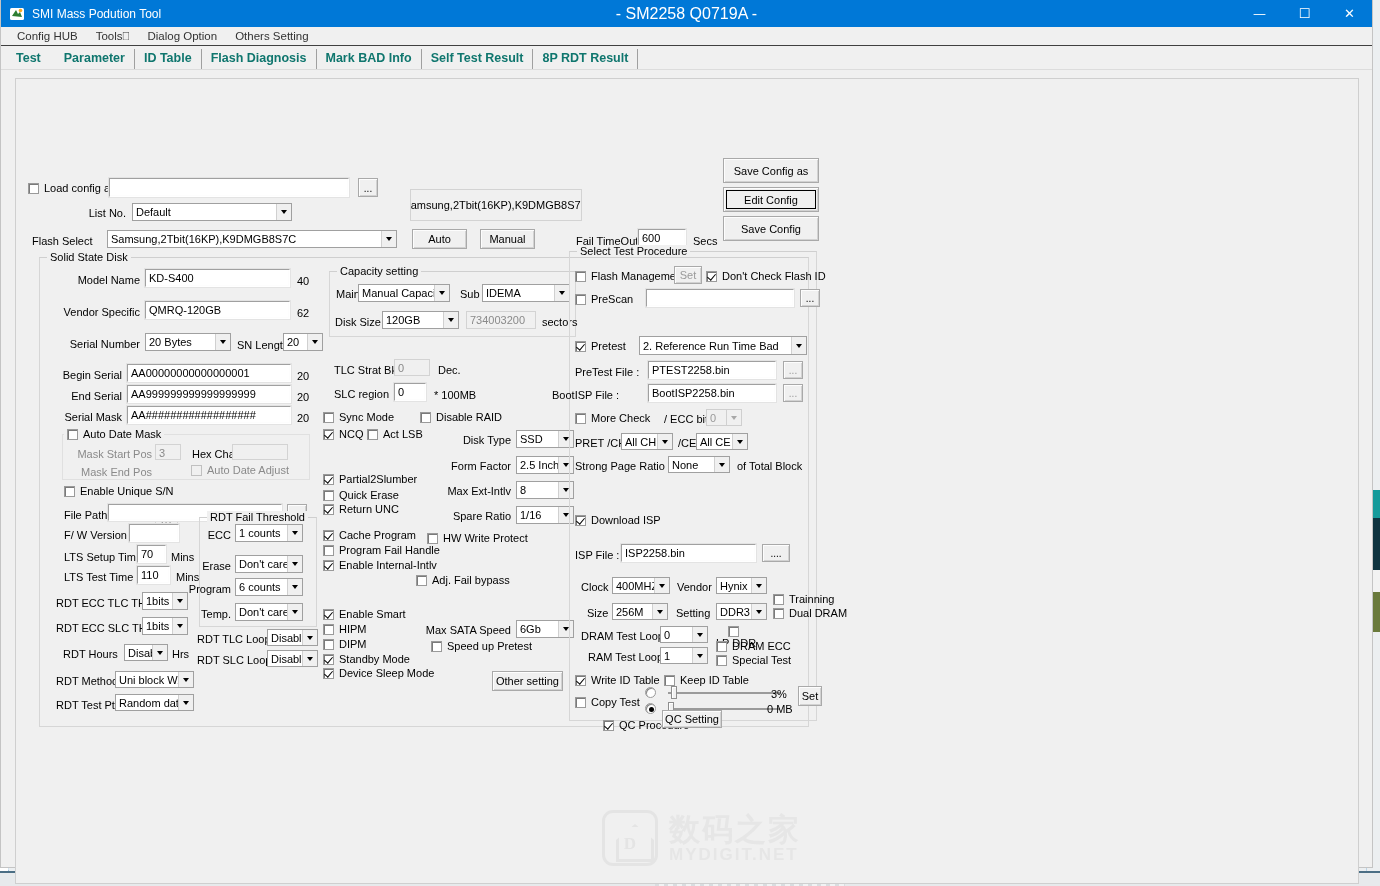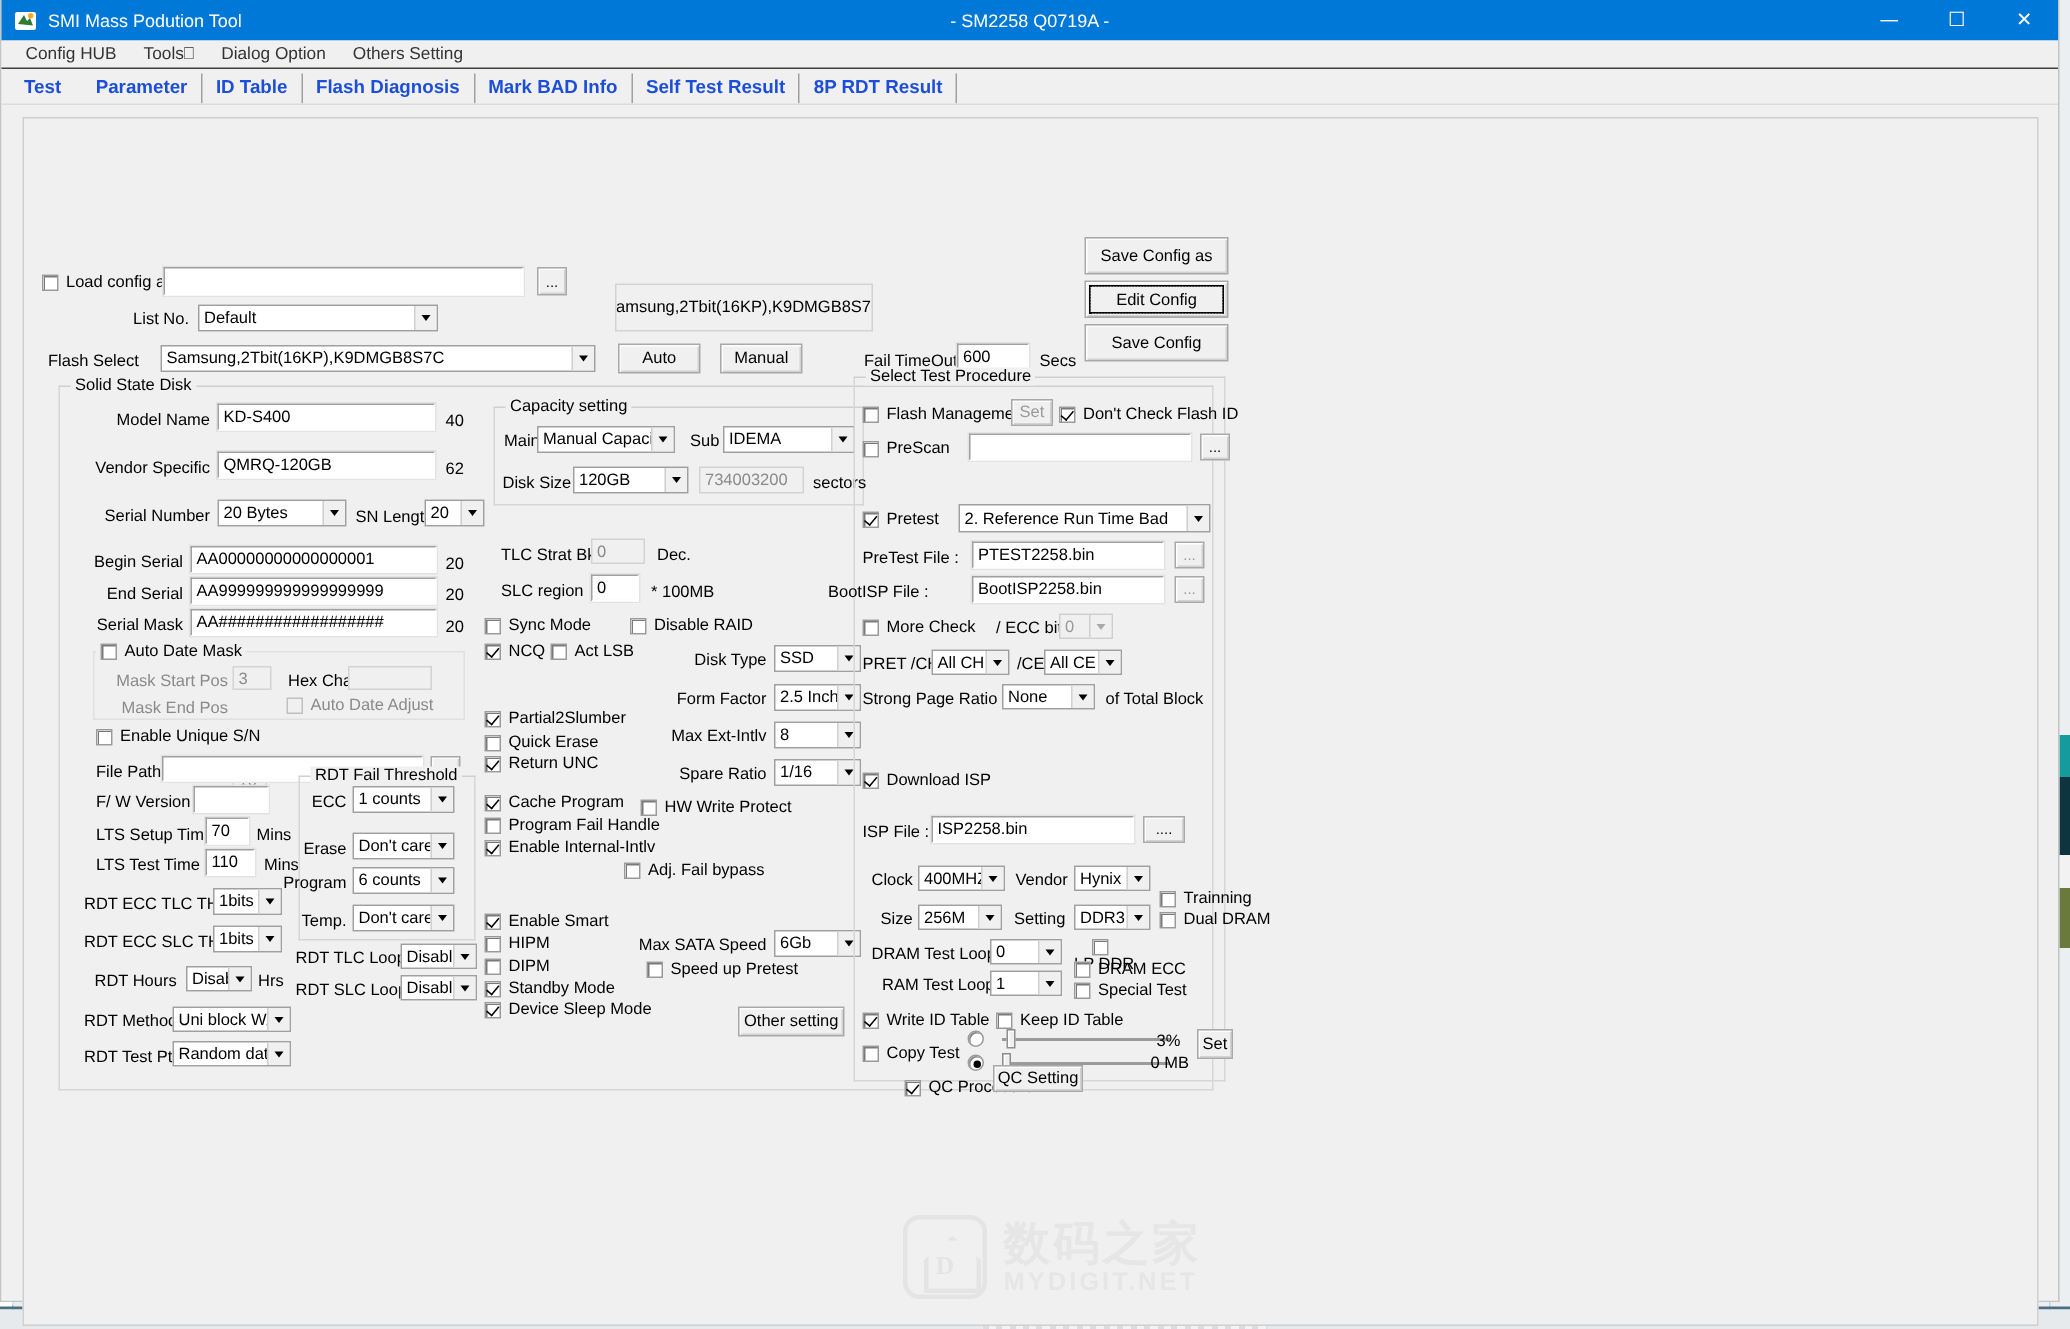--- a/index.html
+++ b/index.html
@@ -26,21 +26,21 @@
     height:27px; background:#0078d7; color:#fff;
     display:flex; align-items:center; flex:none;
     font-size:12px;
   }
   #titlebar .app-icon {
     width:16px; height:16px; margin:0 7px 0 8px; flex:none; position:relative;
   }
   #titlebar .title-text { font-size:12px; }
   #titlebar .title-center {
     position:absolute; left:0; right:0; text-align:center;
-    font-size:12px; pointer-events:none;
+    font-size:16px; pointer-events:none;
   }
   .win-btns { margin-left:auto; display:flex; height:27px; z-index:2; }
   .win-btn {
     width:45px; height:27px; display:flex; align-items:center; justify-content:center;
     color:#fff; font-size:13px; font-family:"DejaVu Sans", sans-serif;
   }
 
   
   #menubar {
     height:19px; display:flex; align-items:center; flex:none;
@@ -49,21 +49,21 @@
   }
   #menubar .menu-item { padding:2px 8px; font-size:11.5px; color:#333; }
 
   
   #tabstrip {
     height:23px; display:flex; align-items:flex-end; flex:none;
     padding-left:6px; background:#f0f0f0;
   }
   .tab {
     font-size:12.5px; font-weight:bold; padding:2px 9px 3px 9px;
-    border-right:1px solid #a0a0a0; color:#1d4ed8; line-height:15px;
+    border-right:1px solid #a0a0a0; color:#0f766e; line-height:15px;
   }
   .tab.first { border-right:none; padding-right:14px; }
   .tab.sel { background:#f0f0f0; }
 
   
   #client {
     flex:1; position:relative; background:#f0f0f0;
     border-top:1px solid #dcdcdc;
   }
   #panel {

